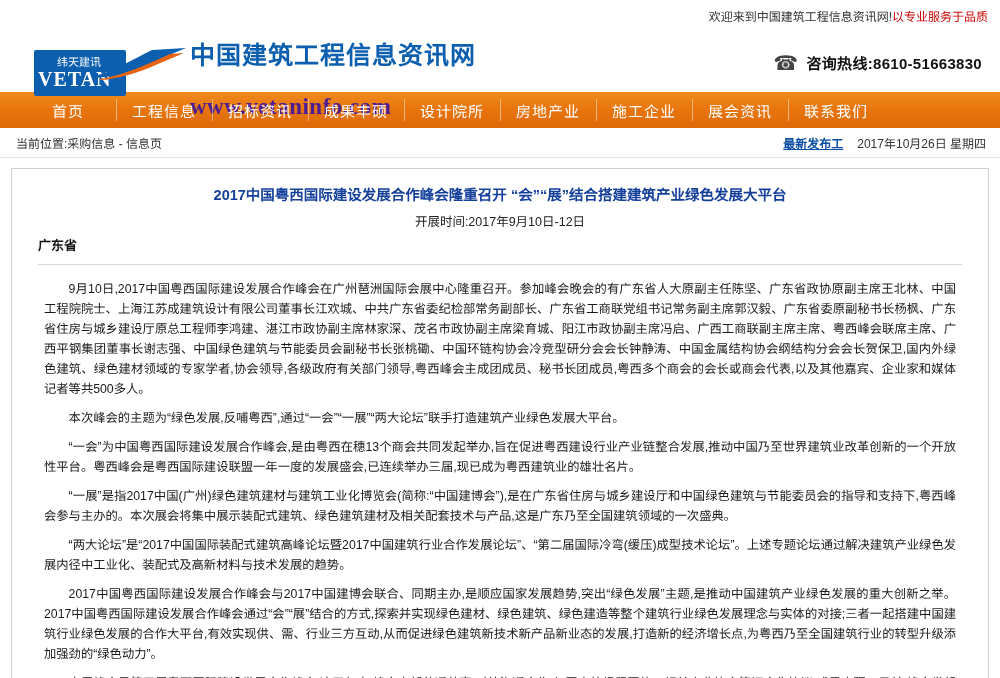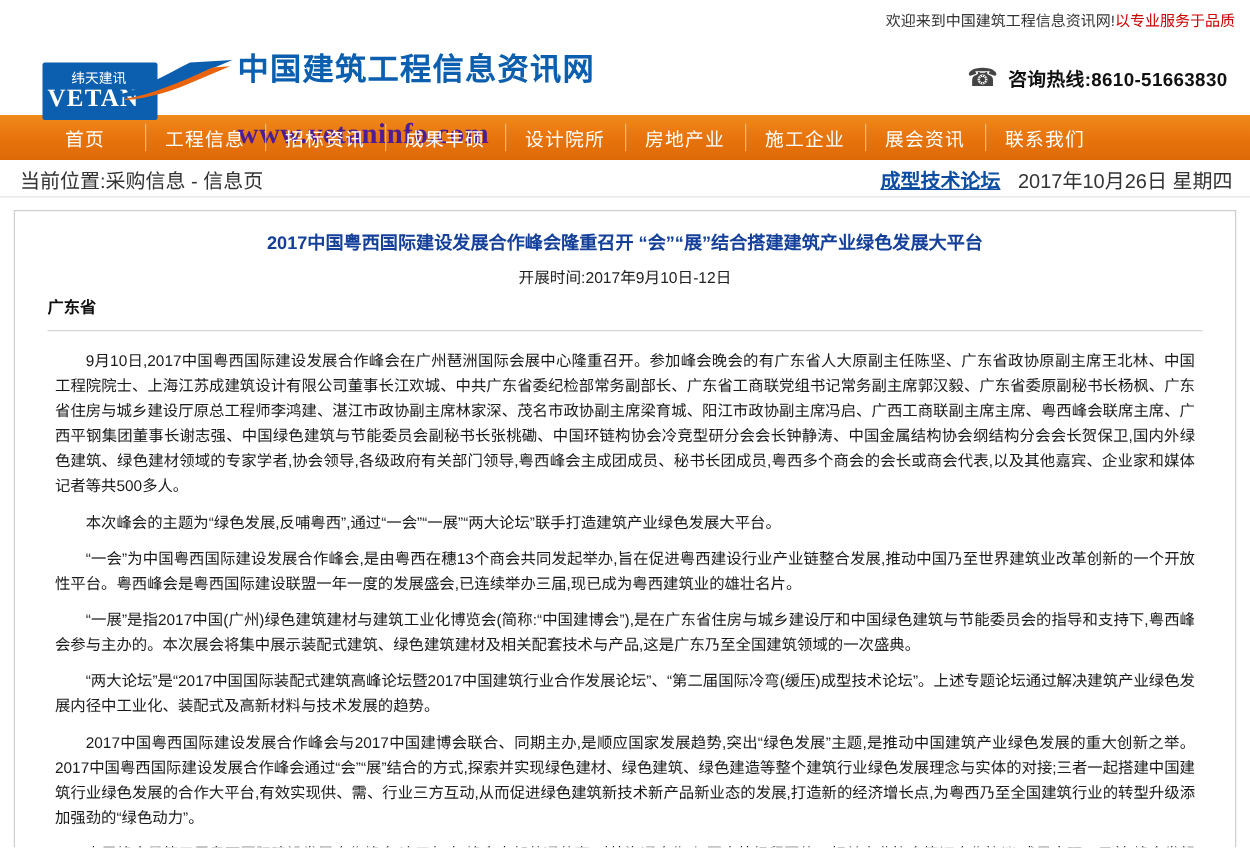--- a/index.html
+++ b/index.html
@@ -153,21 +153,21 @@
     left: 0; top: 7px; bottom: 7px;
     width: 1px;
     background: rgba(255,255,255,0.45);
   }
 
   
   .crumbrow {
     height: 30px;
     display: flex;
     align-items: center;
-    font-size: 16px;
+    font-size: 12px;
     color: #333;
     padding: 0 14px 0 16px;
     border-bottom: 1px solid #e2e2e2;
   }
   .crumbrow .crumb { color: #333; }
   .crumbrow .right {
     margin-left: auto;
     display: flex;
     align-items: center;
     gap: 14px;
@@ -285,21 +285,21 @@
         <span>展会资讯</span>
       </div>
     <div class="nav-item">
         <span>联系我们</span>
       </div>
   </div>
 
   <div class="crumbrow">
     <span class="crumb">当前位置:采购信息 - 信息页</span>
     <span class="right">
-      <span class="newest">成型技术论坛</span>
+      <span class="newest">最新发布工</span>
       <span class="date">2017年10月26日 星期四</span>
     </span>
   </div>
 
   <div class="panel">
     <div class="article">
       <div class="art-title">2017中国粤西国际建设发展合作峰会隆重召开 “会”“展”结合搭建建筑产业绿色发展大平台</div>
       <div class="art-sub">开展时间:2017年9月10日-12日</div>
       <div class="art-region">广东省</div>
       <div class="divider"></div>

